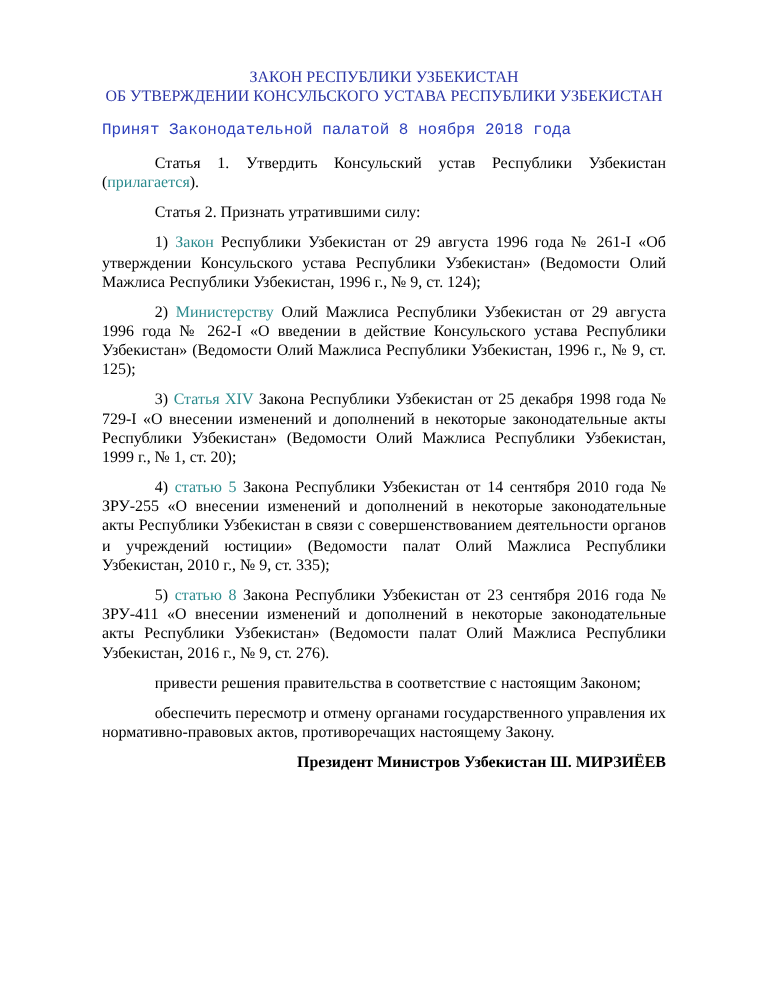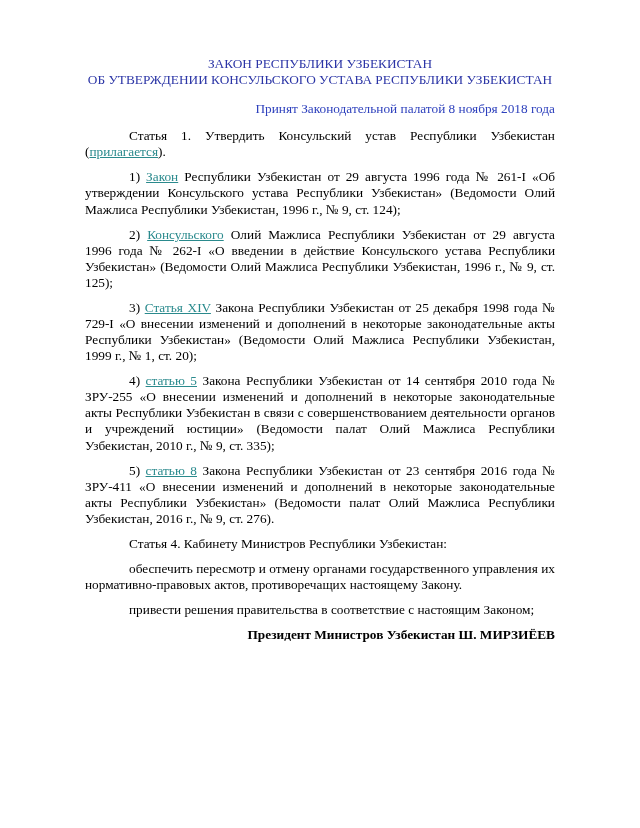--- a/index.html
+++ b/index.html
@@ -30,32 +30,32 @@
   }
   .doc-subtitle {
     text-align: center;
     color: var(--title-blue);
     font-weight: normal;
     margin: 0 0 13px 0;
   }
   .meta-line {
     color: var(--meta-blue);
     margin: 0;
-    text-align: right;
+    text-align: left;
     text-indent: 0;
+    font-family: Liberation Mono, monospace;
   }
   .meta-block { margin: 0 0 11px 0; }
   p.para {
     margin: 0 0 9px 0;
     text-align: justify;
     text-indent: 44px;
   }
   a.doc-link {
     color: var(--link-teal);
-    text-decoration: underline;
     cursor: pointer;
   }
   .signature {
     text-align: right;
     font-weight: bold;
     margin: 5px 0 0 0;
   }
 </style>
 </head>
 <body>
@@ -64,34 +64,34 @@
 
   <p class="doc-title">ЗАКОН РЕСПУБЛИКИ УЗБЕКИСТАН</p>
   <p class="doc-subtitle">ОБ УТВЕРЖДЕНИИ КОНСУЛЬСКОГО УСТАВА РЕСПУБЛИКИ УЗБЕКИСТАН</p>
 
   <div class="meta-block">
     <p class="meta-line">Принят Законодательной палатой 8 ноября 2018 года</p>
   </div>
 
   <p class="para"><span>Статья 1. Утвердить Консульский устав Республики Узбекистан (</span><a class="doc-link">прилагается</a><span>).</span></p>
 
+  <p class="para">Статья 2. Признать утратившими силу:</p>
 
   <p class="para"><span>1) </span><a class="doc-link">Закон</a><span> Республики Узбекистан от 29 августа 1996 года № 261-I «Об утверждении Консульского устава Республики Узбекистан» (Ведомости Олий Мажлиса Республики Узбекистан, 1996 г., № 9, ст. 124);</span></p>
 
-  <p class="para"><span>2) </span><a class="doc-link">Консульского</a><span> Олий Мажлиса Республики Узбекистан от 29 августа 1996 года № 262-I «О введении в действие Консульского устава Республики Узбекистан» (Ведомости Олий Мажлиса Республики Узбекистан, 1996 г., № 9, ст. 125);</span></p>
+  <p class="para"><span>2) </span><a class="doc-link">Министерству</a><span> Олий Мажлиса Республики Узбекистан от 29 августа 1996 года № 262-I «О введении в действие Консульского устава Республики Узбекистан» (Ведомости Олий Мажлиса Республики Узбекистан, 1996 г., № 9, ст. 125);</span></p>
 
   <p class="para"><span>3) </span><a class="doc-link">Статья XIV</a><span> Закона Республики Узбекистан от 25 декабря 1998 года № 729-I «О внесении изменений и дополнений в некоторые законодательные акты Республики Узбекистан» (Ведомости Олий Мажлиса Республики Узбекистан, 1999 г., № 1, ст. 20);</span></p>
 
   <p class="para"><span>4) </span><a class="doc-link">статью 5</a><span> Закона Республики Узбекистан от 14 сентября 2010 года № ЗРУ-255 «О внесении изменений и дополнений в некоторые законодательные акты Республики Узбекистан в связи с совершенствованием деятельности органов и учреждений юстиции» (Ведомости палат Олий Мажлиса Республики Узбекистан, 2010 г., № 9, ст. 335);</span></p>
 
   <p class="para"><span>5) </span><a class="doc-link">статью 8</a><span> Закона Республики Узбекистан от 23 сентября 2016 года № ЗРУ-411 «О внесении изменений и дополнений в некоторые законодательные акты Республики Узбекистан» (Ведомости палат Олий Мажлиса Республики Узбекистан, 2016 г., № 9, ст. 276).</span></p>
 
 
-  <p class="para">Статья 4. Кабинету Министров Республики Узбекистан:</p>
+
+  <p class="para">привести решения правительства в соответствие с настоящим Законом;</p>
 
   <p class="para">обеспечить пересмотр и отмену органами государственного управления их нормативно-правовых актов, противоречащих настоящему Закону.</p>
-
-  <p class="para">привести решения правительства в соответствие с настоящим Законом;</p>
 
 
   <p class="signature">Президент Министров Узбекистан Ш. МИРЗИЁЕВ</p>
 
 </div>
 
 </body></html>

